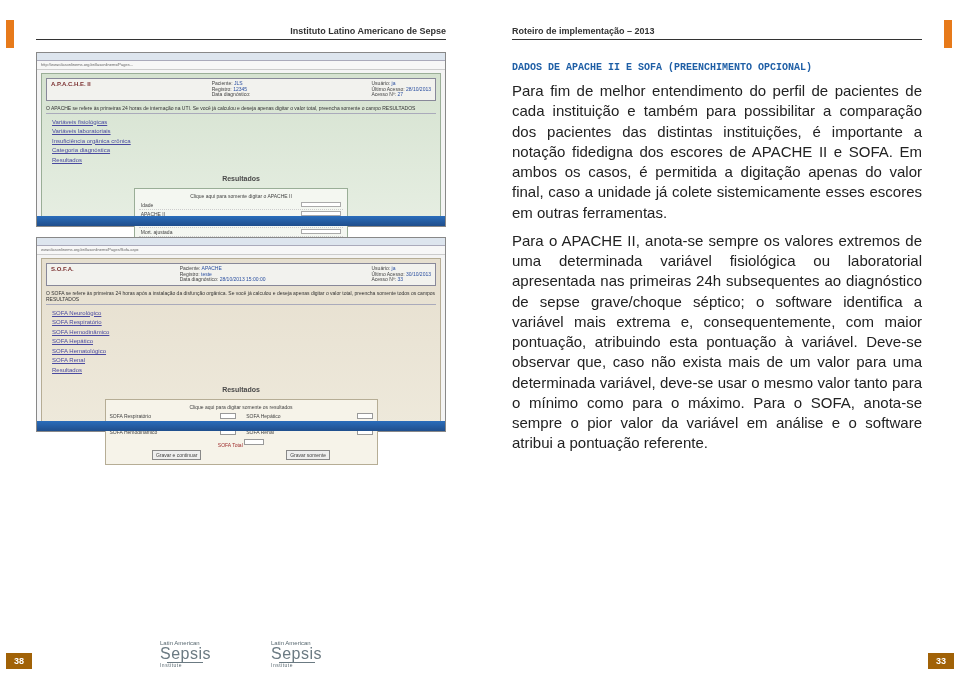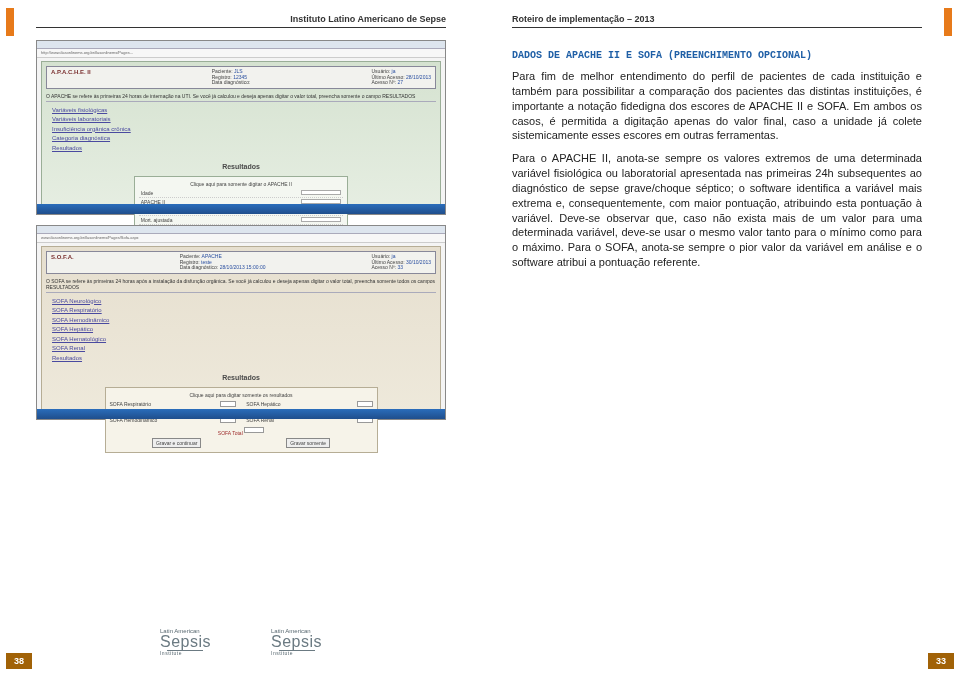--- a/index.html
+++ b/index.html
@@ -8,20 +8,21 @@
     height: 681px;
     background: #fff;
     font-family: Arial, sans-serif;
     position: relative;
   }
   .page {
     position: absolute;
     width: 470px;
     height: 660px;
     background: #fff;
+    margin-top: 12px;
   }
   .page-left { left: 6px; top: 8px; }
   .page-right { left: 482px; top: 8px; }
   
   .corner-left {
     position: absolute;
     left: 0; top: 0;
     width: 8px; height: 28px;
     background: #e77a1a;
   }
@@ -187,21 +188,21 @@
   .pn-right { right: 6px; }
   
   .section-title {
     color: #1f5fa6;
     font-weight: bold;
     font-size: 10px;
     padding: 10px 30px 8px 30px;
     font-family: Liberation Mono, monospace;
   }
   .para {
-    font-size: 11px;
+    font-size: 15px;
     color: #222;
     text-align: justify;
     padding: 0 30px 8px 30px;
     line-height: 1.35;
   }
 </style>
 </head>
 <body>
 
 <div class="page page-left">

